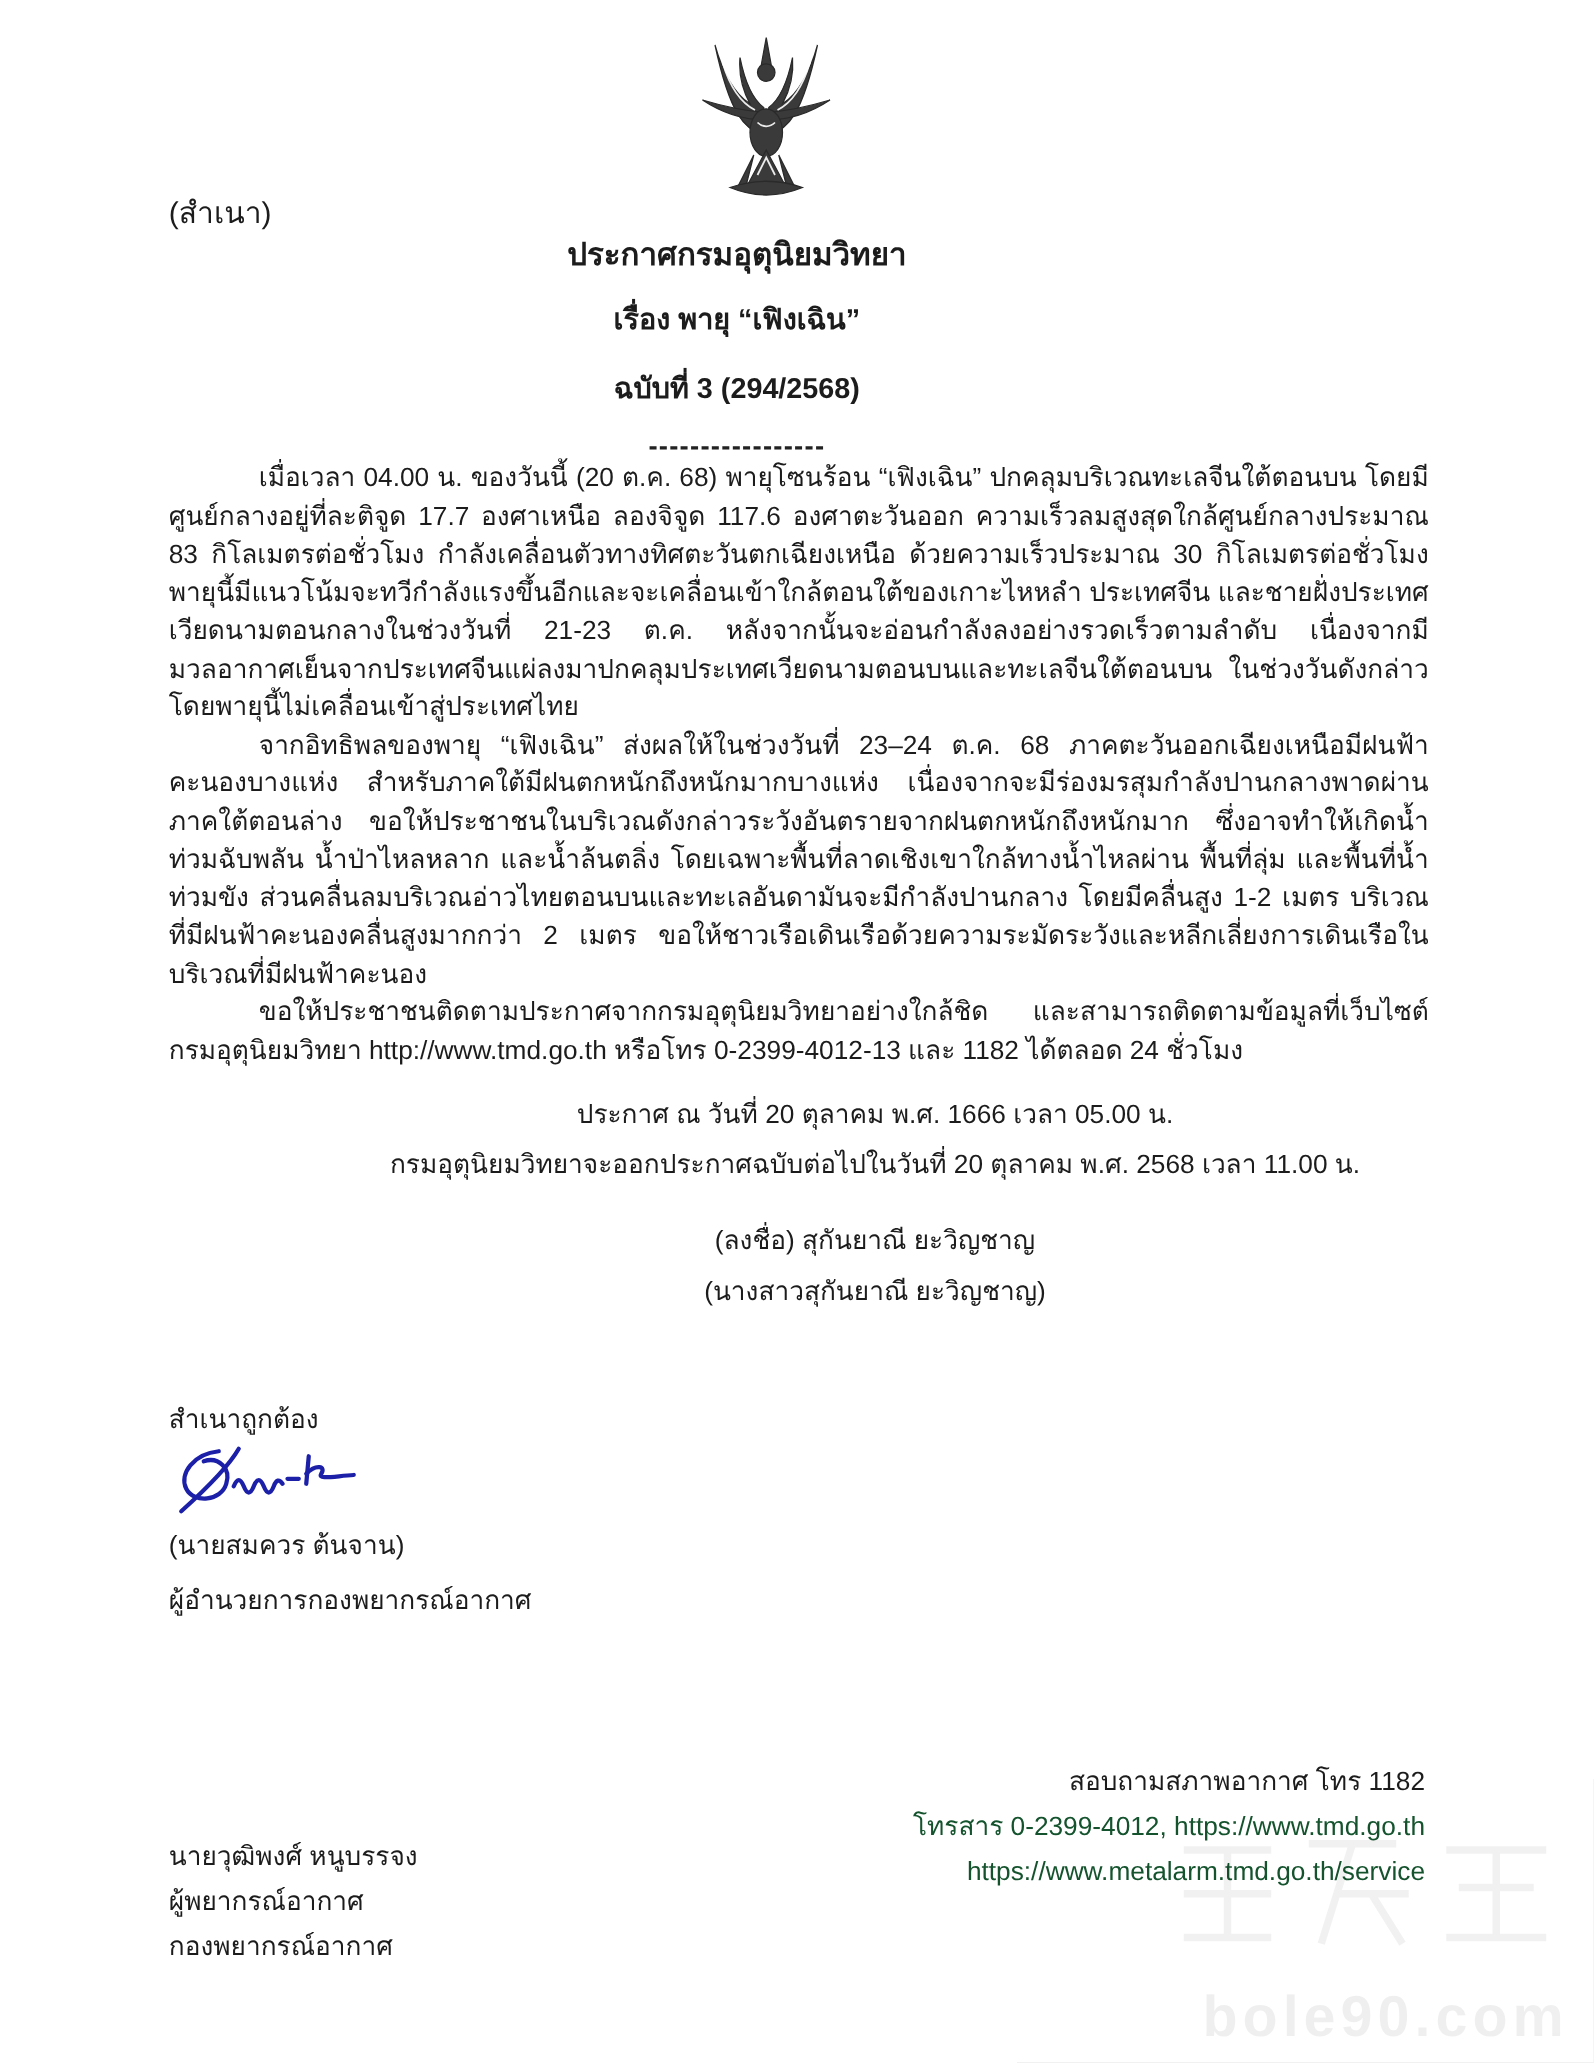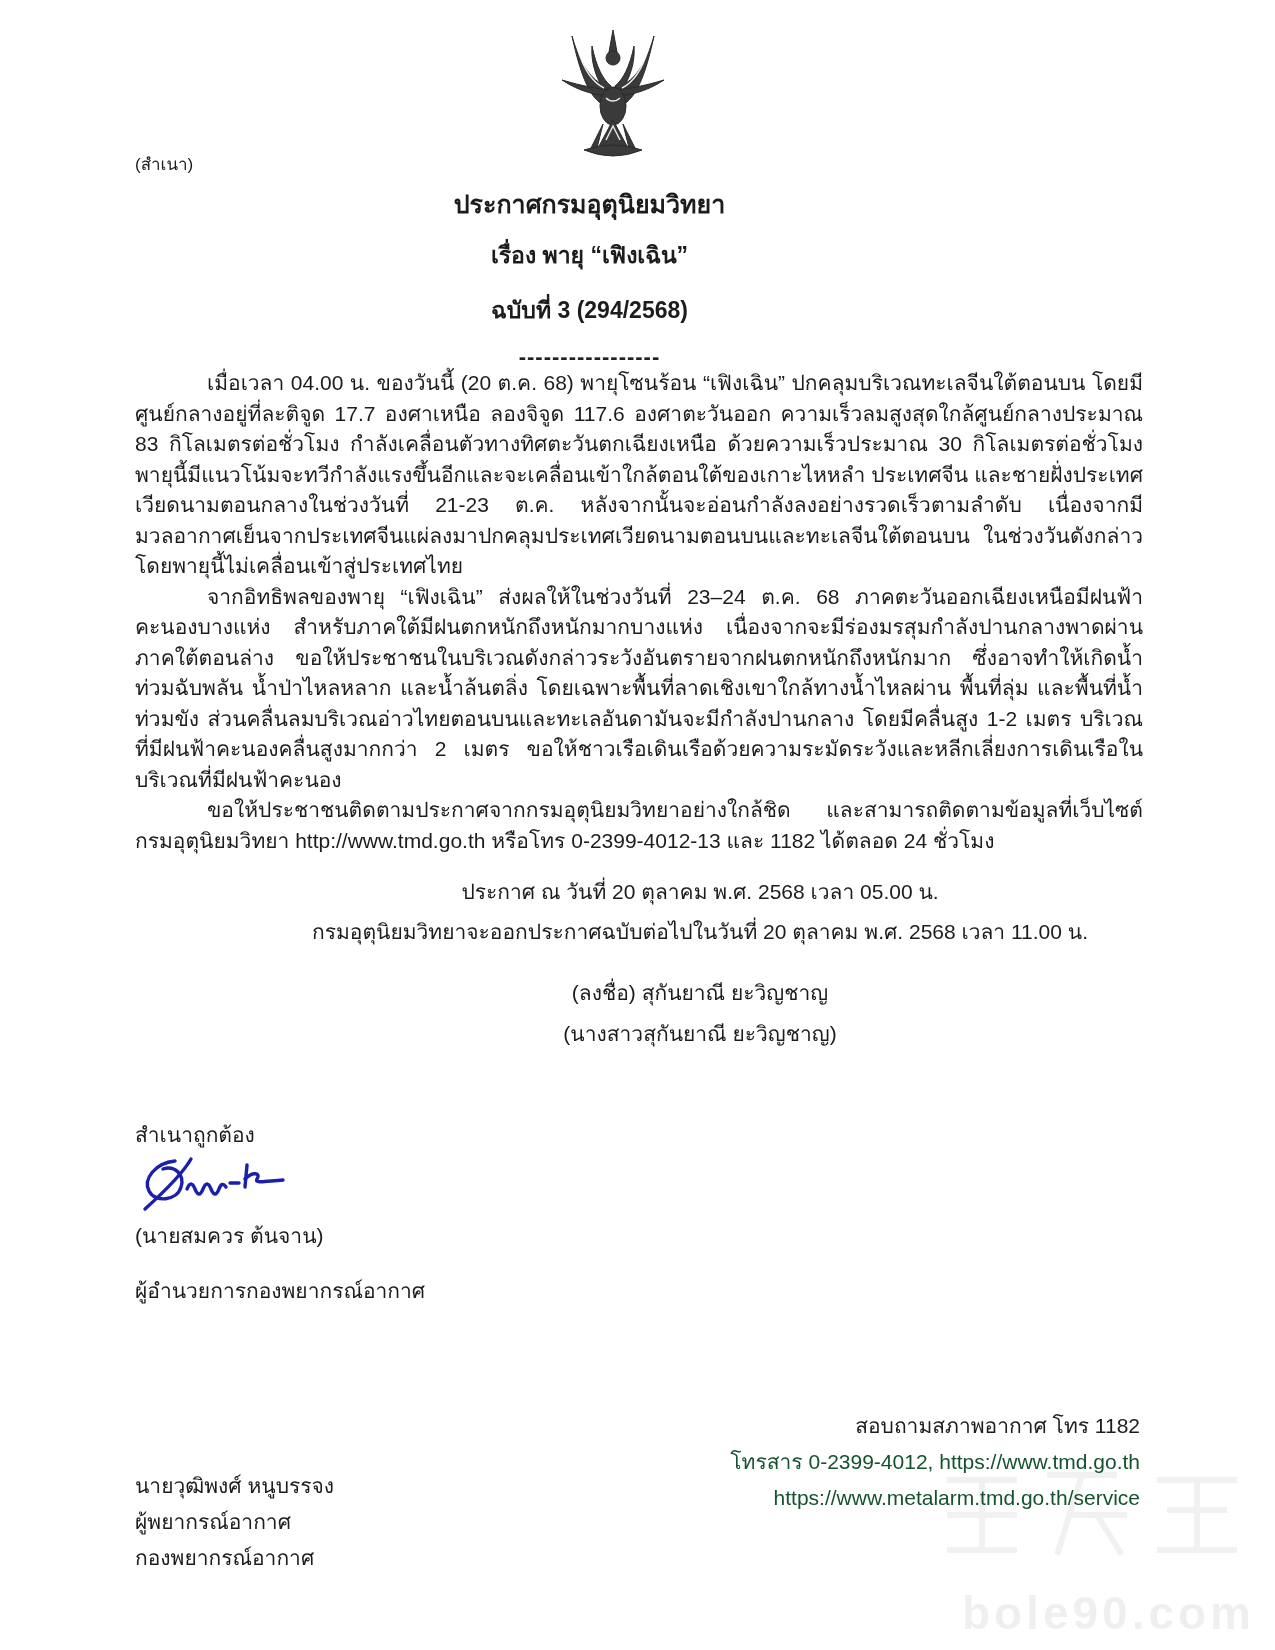--- a/index.html
+++ b/index.html
@@ -7,21 +7,21 @@
     position:relative;
     width:1275px;height:1650px;
     margin:0 auto;
     background:#ffffff;
     font-family:"Liberation Sans","DejaVu Sans",sans-serif;
     color:#1c1c1c;
     overflow:hidden;
   }
   .copy-label{
     position:absolute;left:135px;top:150px;
-    font-size:17px;
+    font-size:24px;
     text-align:center;
   }
   .emblem{
     position:absolute;left:548px;top:28px;
     width:130px;height:138px;
   }
   .doc-header{
     position:absolute;left:0;top:192px;width:1179px;
     text-align:center;
   }
@@ -46,21 +46,21 @@
     position:absolute;left:135px;top:972px;width:1130px;
     text-align:center;font-size:21px;line-height:41px;
   }
   .certify-block{
     position:absolute;left:135px;top:1118px;
     font-size:21px;
   }
   .certify-label{margin-bottom:2px;}
   .hand-signature{display:block;margin:2px 0 2px 0;}
   .certify-name{margin-top:4px;}
-  .certify-position{margin-top:22px;}
+  .certify-position{margin-top:11px;}
   .footer-left{
     position:absolute;left:135px;top:1468px;
     font-size:21px;line-height:36px;
   }
   .footer-right{
     position:absolute;right:135px;top:1408px;
     font-size:21px;line-height:36px;text-align:right;
   }
   .footer-right .semi{color:#14532d;}
   .watermark{
@@ -120,21 +120,21 @@
     <div class="doc-divider">-----------------</div>
   </div>
 
   <div class="doc-body">
     <p>เมื่อเวลา 04.00 น. ของวันนี้ (20 ต.ค. 68) พายุโซนร้อน “เฟิงเฉิน” ปกคลุมบริเวณทะเลจีนใต้ตอนบน โดยมีศูนย์กลางอยู่ที่ละติจูด 17.7 องศาเหนือ ลองจิจูด 117.6 องศาตะวันออก ความเร็วลมสูงสุดใกล้ศูนย์กลางประมาณ 83 กิโลเมตรต่อชั่วโมง กำลังเคลื่อนตัวทางทิศตะวันตกเฉียงเหนือ ด้วยความเร็วประมาณ 30 กิโลเมตรต่อชั่วโมง พายุนี้มีแนวโน้มจะทวีกำลังแรงขึ้นอีกและจะเคลื่อนเข้าใกล้ตอนใต้ของเกาะไหหลำ ประเทศจีน และชายฝั่งประเทศเวียดนามตอนกลางในช่วงวันที่ 21-23 ต.ค. หลังจากนั้นจะอ่อนกำลังลงอย่างรวดเร็วตามลำดับ เนื่องจากมีมวลอากาศเย็นจากประเทศจีนแผ่ลงมาปกคลุมประเทศเวียดนามตอนบนและทะเลจีนใต้ตอนบน ในช่วงวันดังกล่าว โดยพายุนี้ไม่เคลื่อนเข้าสู่ประเทศไทย</p>
     <p>จากอิทธิพลของพายุ “เฟิงเฉิน” ส่งผลให้ในช่วงวันที่ 23–24 ต.ค. 68 ภาคตะวันออกเฉียงเหนือมีฝนฟ้าคะนองบางแห่ง สำหรับภาคใต้มีฝนตกหนักถึงหนักมากบางแห่ง เนื่องจากจะมีร่องมรสุมกำลังปานกลางพาดผ่านภาคใต้ตอนล่าง ขอให้ประชาชนในบริเวณดังกล่าวระวังอันตรายจากฝนตกหนักถึงหนักมาก ซึ่งอาจทำให้เกิดน้ำท่วมฉับพลัน น้ำป่าไหลหลาก และน้ำล้นตลิ่ง โดยเฉพาะพื้นที่ลาดเชิงเขาใกล้ทางน้ำไหลผ่าน พื้นที่ลุ่ม และพื้นที่น้ำท่วมขัง ส่วนคลื่นลมบริเวณอ่าวไทยตอนบนและทะเลอันดามันจะมีกำลังปานกลาง โดยมีคลื่นสูง 1-2 เมตร บริเวณที่มีฝนฟ้าคะนองคลื่นสูงมากกว่า 2 เมตร ขอให้ชาวเรือเดินเรือด้วยความระมัดระวังและหลีกเลี่ยงการเดินเรือในบริเวณที่มีฝนฟ้าคะนอง</p>
     <p>ขอให้ประชาชนติดตามประกาศจากกรมอุตุนิยมวิทยาอย่างใกล้ชิด และสามารถติดตามข้อมูลที่เว็บไซต์กรมอุตุนิยมวิทยา http://www.tmd.go.th หรือโทร 0-2399-4012-13 และ 1182 ได้ตลอด 24 ชั่วโมง</p>
   </div>
 
   <div class="issued-block">
-    <div>ประกาศ ณ วันที่ 20 ตุลาคม พ.ศ. 2568 เวลา 05.00 น.</div>
+    <div>ประกาศ ณ วันที่ 20 ตุลาคม พ.ศ. 1666 เวลา 05.00 น.</div>
     <div>กรมอุตุนิยมวิทยาจะออกประกาศฉบับต่อไปในวันที่ 20 ตุลาคม พ.ศ. 2568 เวลา 11.00 น.</div>
   </div>
 
   <div class="sign-block">
     <div>(ลงชื่อ) สุกันยาณี ยะวิญชาญ</div>
     <div>(นางสาวสุกันยาณี ยะวิญชาญ)</div>
   </div>
 
   <div class="certify-block">
     <div class="certify-label">สำเนาถูกต้อง</div>

